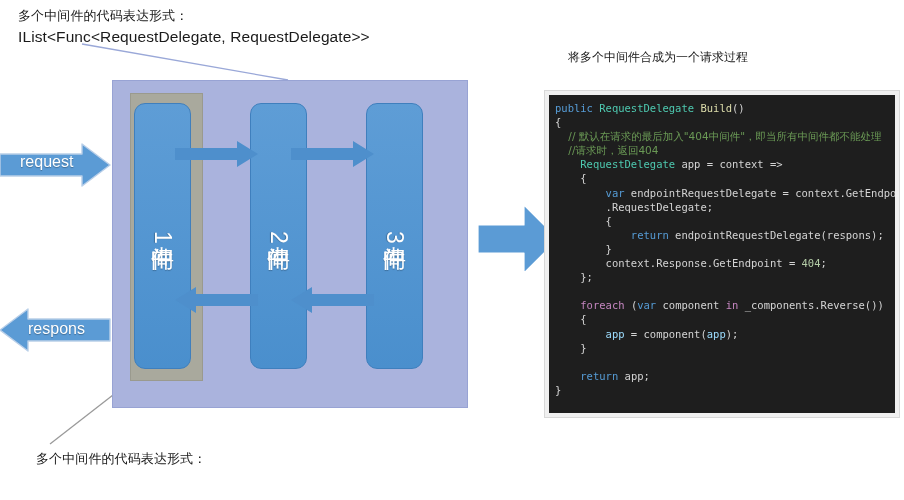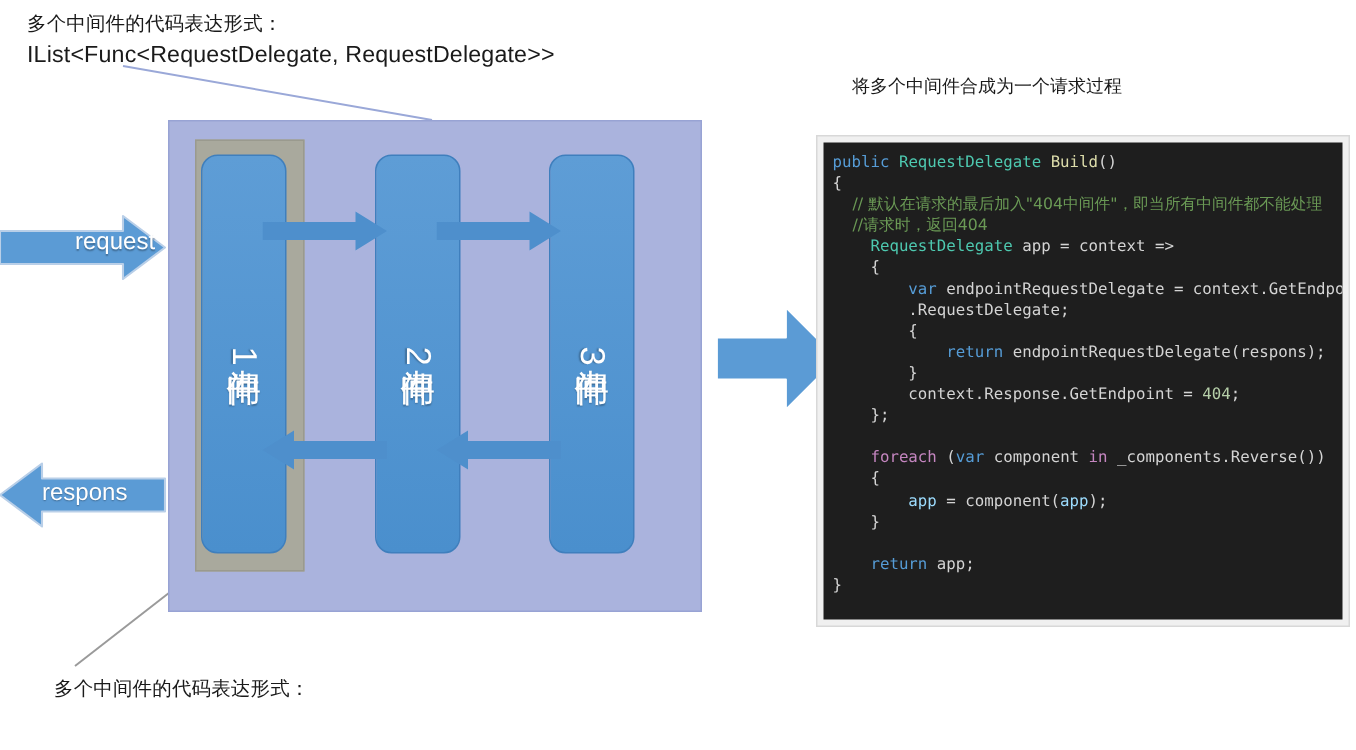--- a/index.html
+++ b/index.html
@@ -117,21 +117,21 @@
   .io-arrow {
     position: absolute;
   }
   .io-label {
     position: absolute;
     color: #ffffff;
     font-size: 16px;
     white-space: nowrap;
     text-shadow: 0 1px 1px rgba(0,0,0,0.30);
   }
-  .req-label { left: 20px; top: 153px; margin-left: 30px; }
+  .req-label { left: 20px; top: 153px; }
   .res-label { left: 28px; top: 320px; }
 
   
   .big-arrow {
     position: absolute;
     left: 478px;
     top: 203px;
   }
 
   

